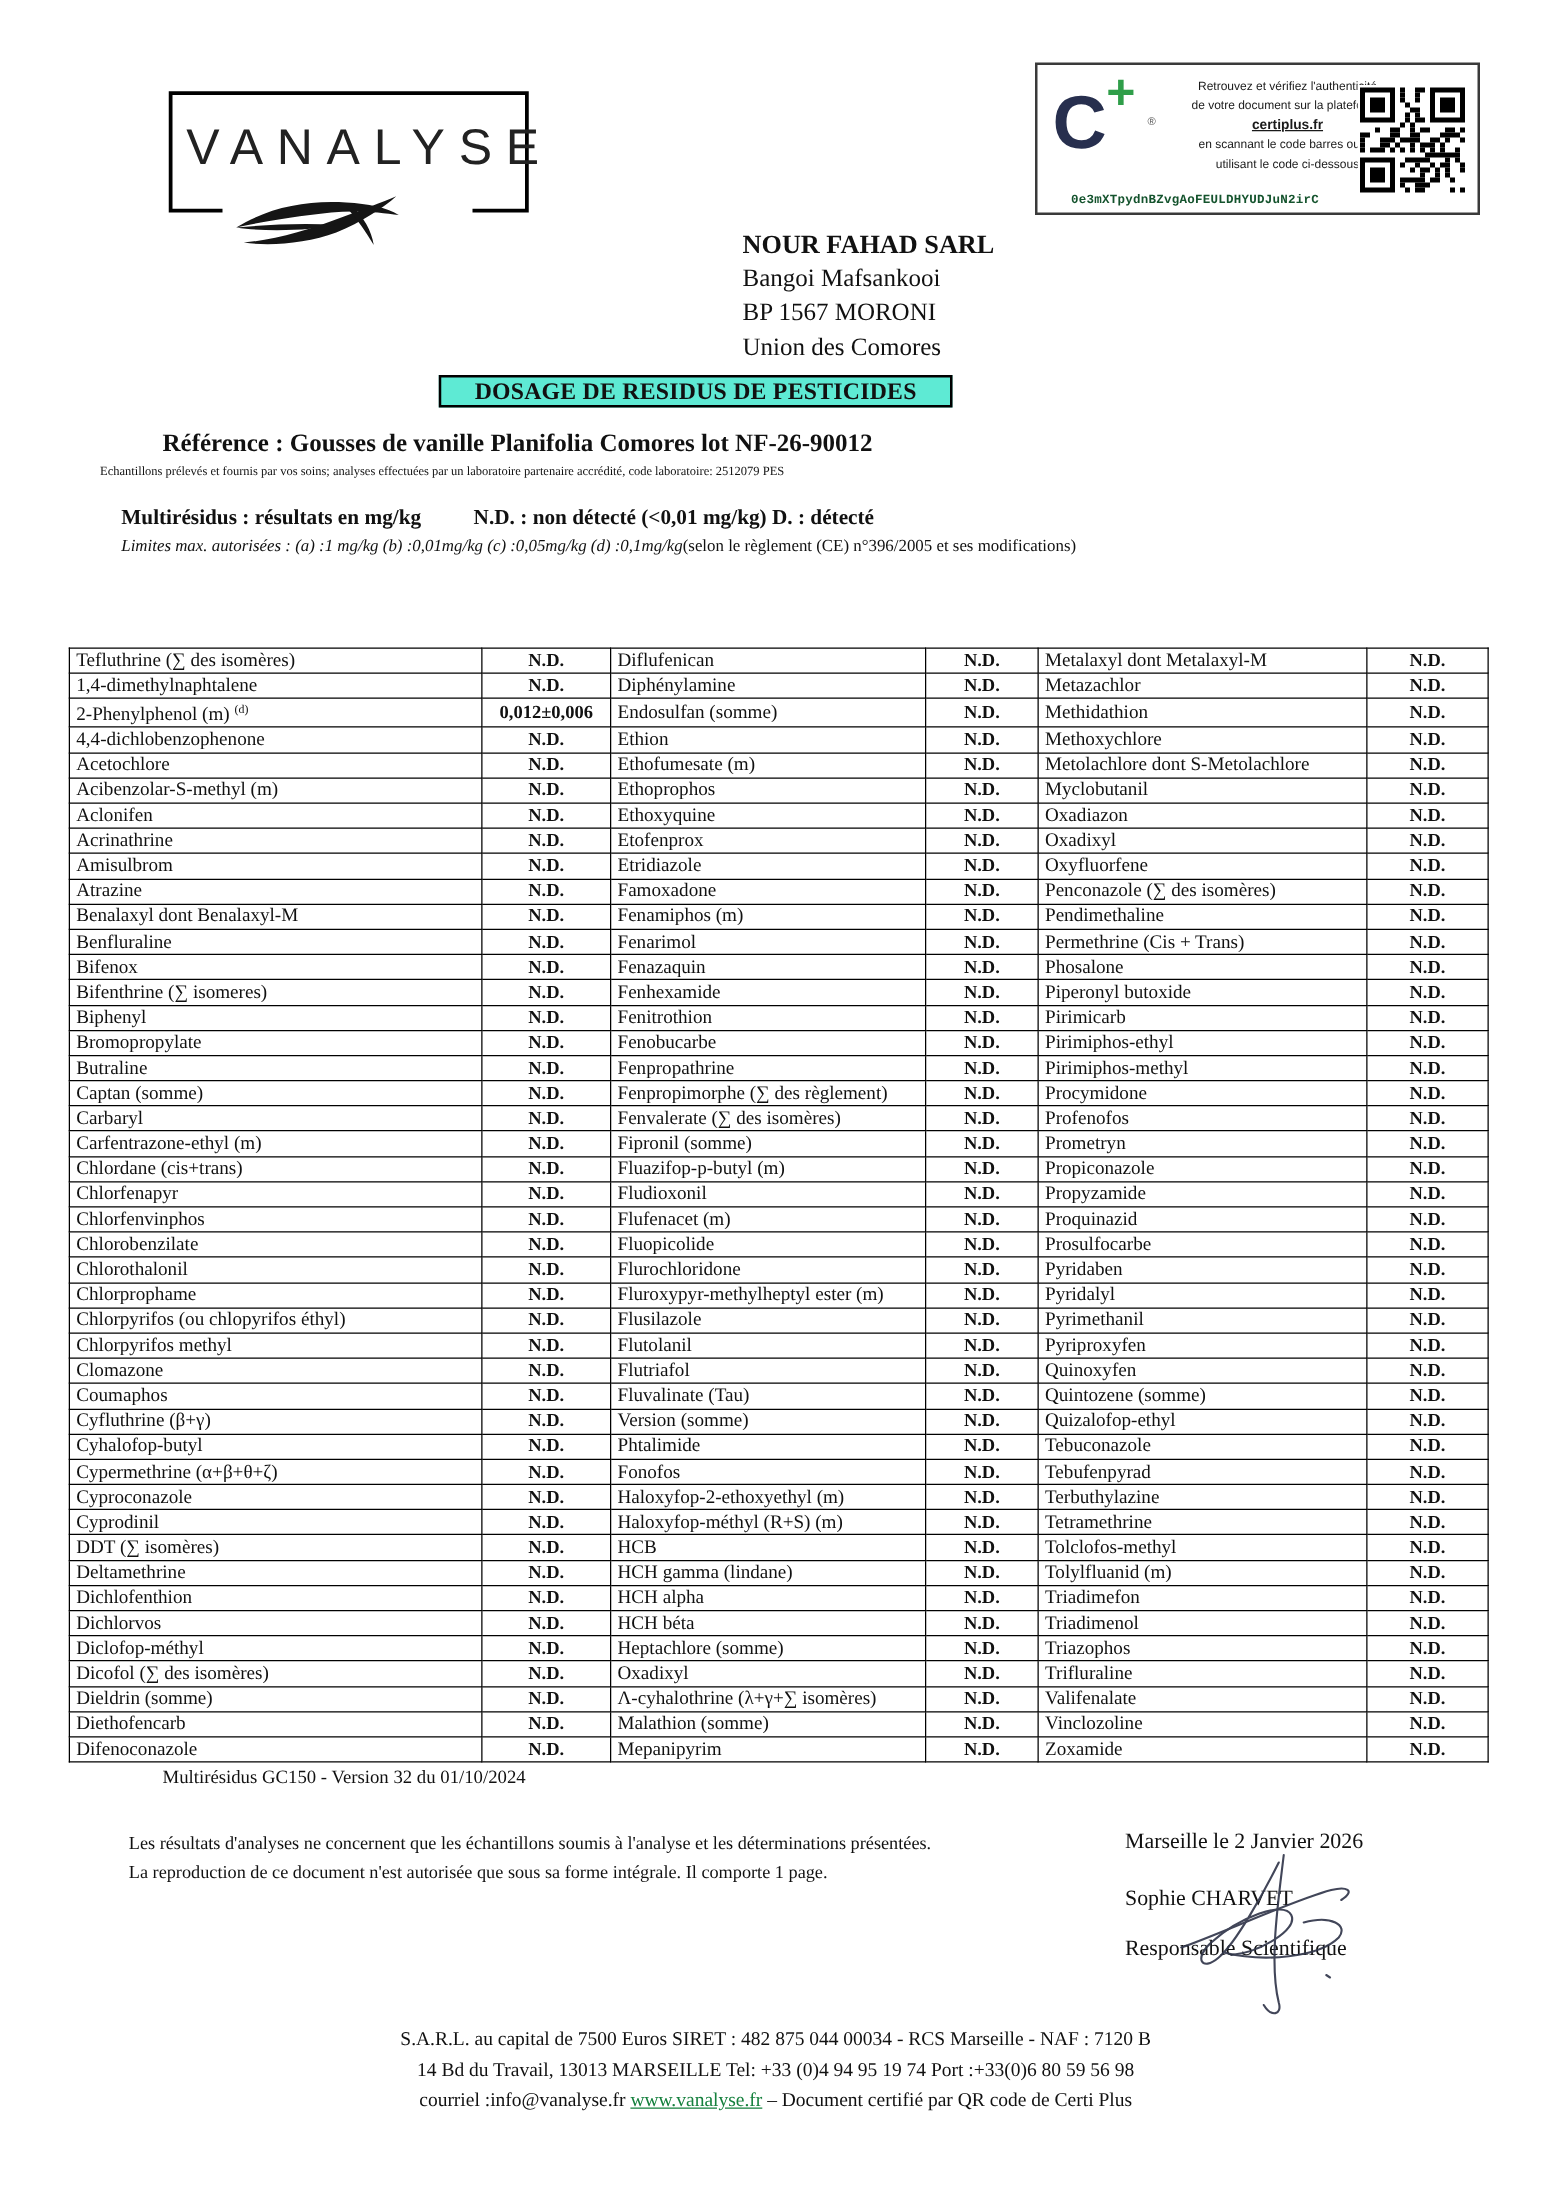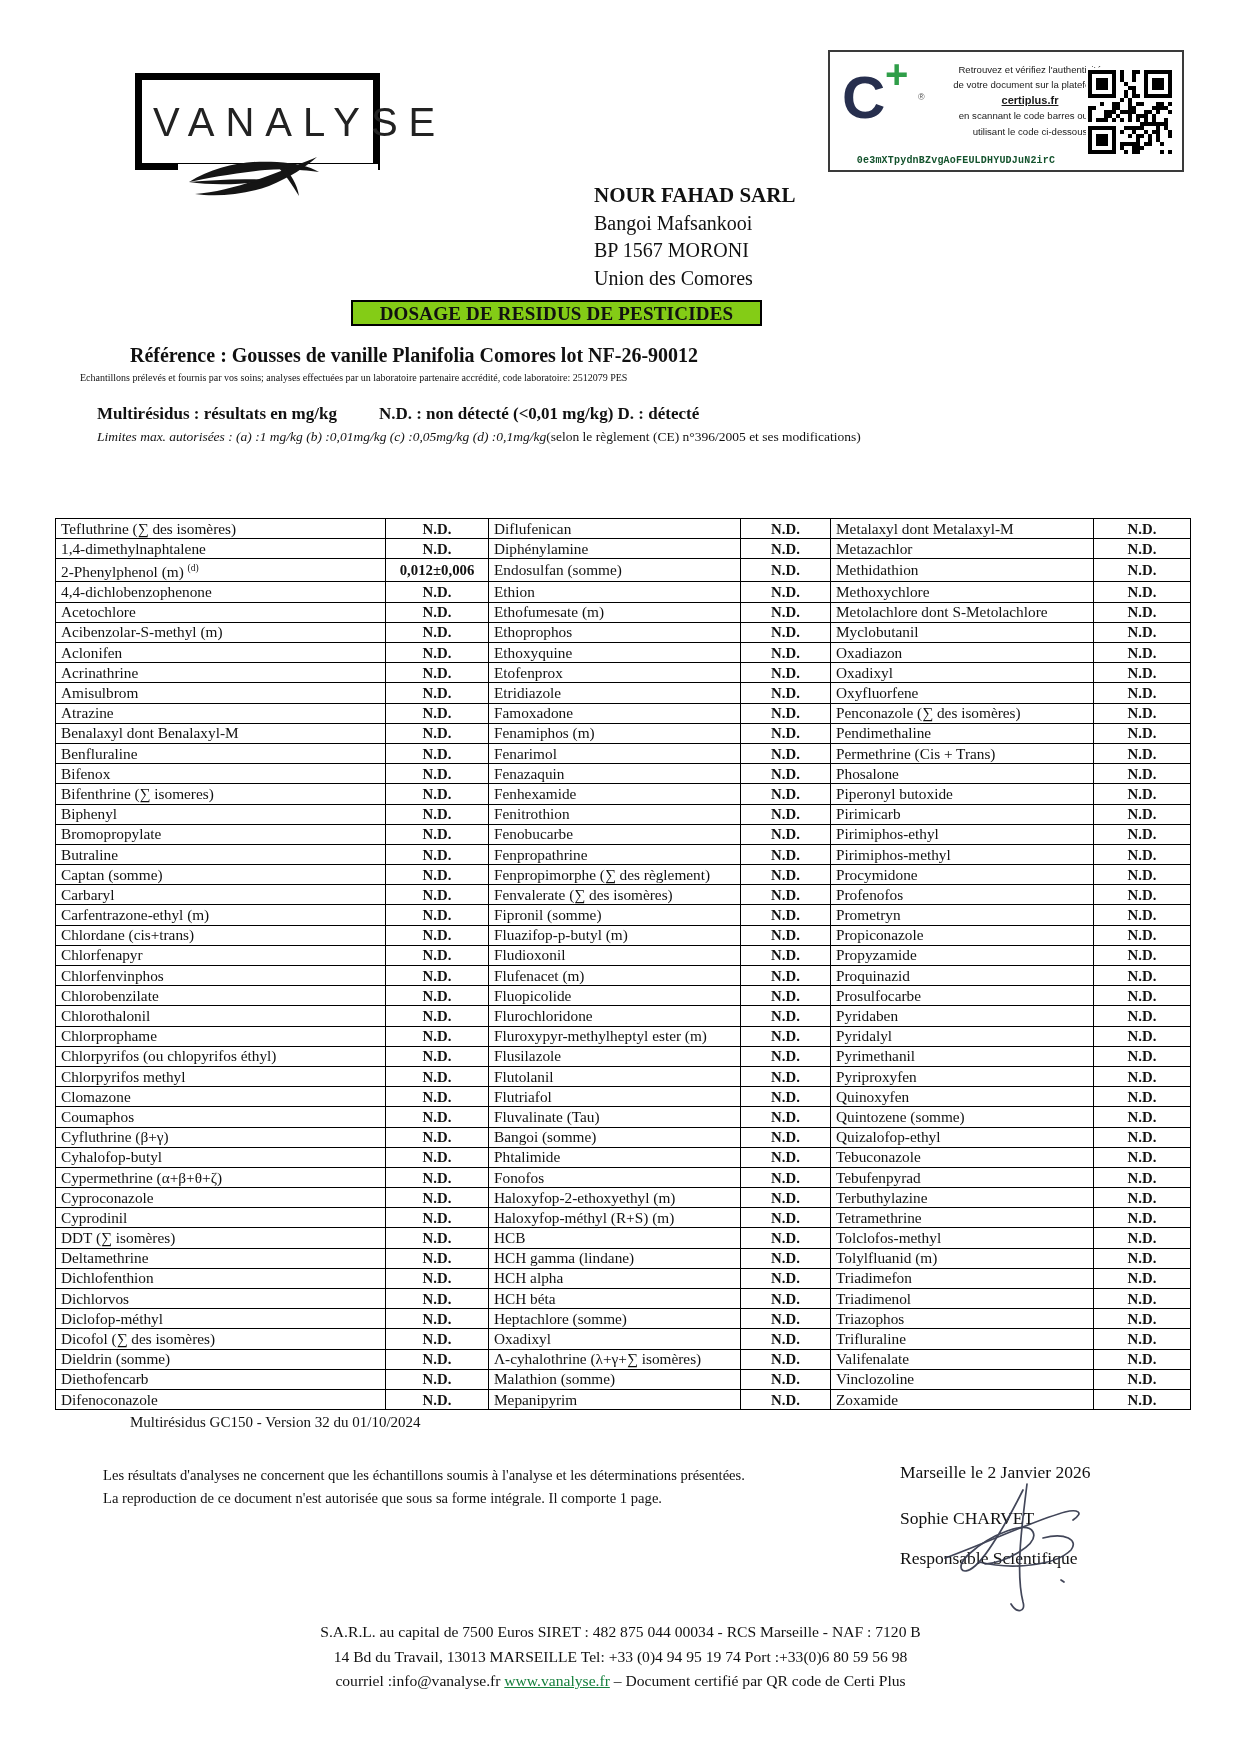--- a/index.html
+++ b/index.html
@@ -3,21 +3,21 @@
 <meta charset="utf-8">
 <style>
   html,body{margin:0;padding:0;}
   body{
     width:1241px;height:1754px;position:relative;background:#ffffff;
     font-family:"Liberation Serif", serif;color:#111;overflow:hidden;
   }
   .abs{position:absolute;}
 
   
-  .logo-box{left:135px;top:73px;width:245px;height:97px;border:7px solid #000000;box-sizing:border-box;}
+  .logo-box{left:135px;top:73px;width:288px;height:97px;border:3px solid #000000;box-sizing:border-box;}
   .logo-text{width:100%;text-align:center;margin-top:20px;font-family:"Liberation Sans",sans-serif;
     font-size:40px;letter-spacing:11px;color:#222;font-weight:400;text-indent:11px;}
   .logo-gap{left:178px;top:164px;width:200px;height:8px;background:#fff;}
   .beans{left:185px;top:150px;}
 
   
   .certi-box{left:828px;top:50px;width:356px;height:122px;border:2px solid #3a3a3a;box-sizing:border-box;background:#fff;}
   .certi-c{position:absolute;left:12px;top:16px;font-family:"Liberation Sans",sans-serif;font-weight:700;
     font-size:60px;line-height:60px;color:#272f4e;}
   .certi-plus{position:absolute;left:55px;top:2px;font-family:"Liberation Sans",sans-serif;font-weight:700;
@@ -29,21 +29,21 @@
   .certi-code{position:absolute;left:6px;bottom:4px;width:240px;text-align:center;
     font-family:Liberation Mono, monospace;font-weight:700;font-size:10px;color:#14532d;letter-spacing:.2px;}
   .qr{position:absolute;right:8px;top:16px;}
 
   
   .recipient{left:594px;top:182px;font-size:20px;line-height:27.5px;}
   .recipient .rname{font-weight:700;font-size:21px;}
 
   
   .doc-title{left:351px;top:300px;width:411px;height:26px;line-height:24px;text-align:center;
-    background:#84cc16;border:2px solid #000;box-sizing:border-box;font-weight:700;font-size:19px;letter-spacing:.2px;}
+    background:#5eead4;border:2px solid #000;box-sizing:border-box;font-weight:700;font-size:19px;letter-spacing:.2px;}
   .reference{left:130px;top:344px;font-weight:700;font-size:20px;}
   .sample-note{left:80px;top:372px;font-size:10px;}
   .results-header{left:97px;top:404px;font-weight:700;font-size:17px;}
   .results-header .gap{display:inline-block;width:42px;}
   .limits-note{left:97px;top:429px;font-size:13.5px;}
   .limits-note .it{font-style:italic;}
 
   
   .results-table{left:55px;top:518px;}
   table{border-collapse:collapse;table-layout:fixed;width:1135px;}
@@ -488,21 +488,21 @@
           <td class="pname">Coumaphos</td>
           <td class="pval">N.D.</td>
           <td class="pname">Fluvalinate (Tau)</td>
           <td class="pval">N.D.</td>
           <td class="pname">Quintozene (somme)</td>
           <td class="pval">N.D.</td>
         </tr>
         <tr>
           <td class="pname">Cyfluthrine (β+γ)</td>
           <td class="pval">N.D.</td>
-          <td class="pname">Bangoi (somme)</td>
+          <td class="pname">Version (somme)</td>
           <td class="pval">N.D.</td>
           <td class="pname">Quizalofop-ethyl</td>
           <td class="pval">N.D.</td>
         </tr>
         <tr>
           <td class="pname">Cyhalofop-butyl</td>
           <td class="pval">N.D.</td>
           <td class="pname">Phtalimide</td>
           <td class="pval">N.D.</td>
           <td class="pname">Tebuconazole</td>

